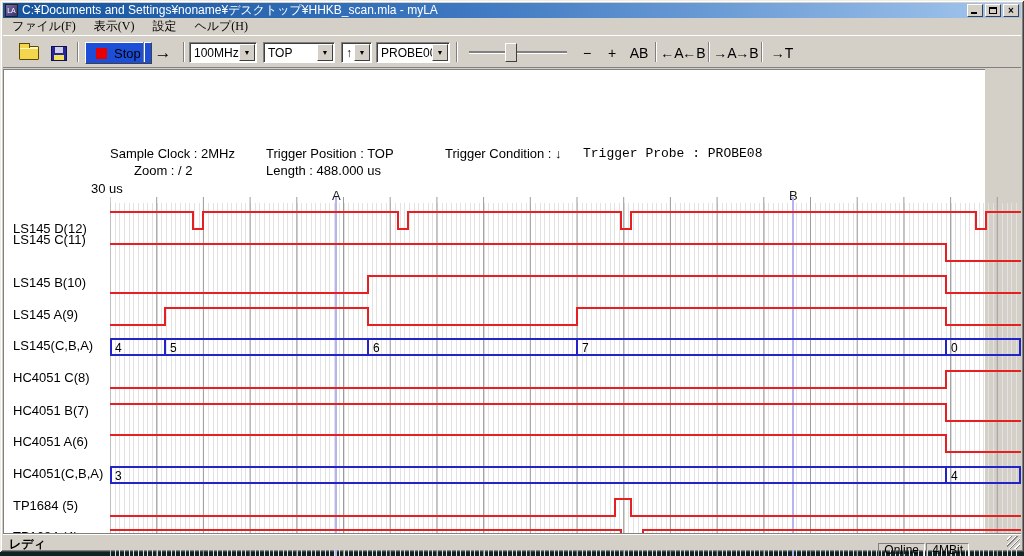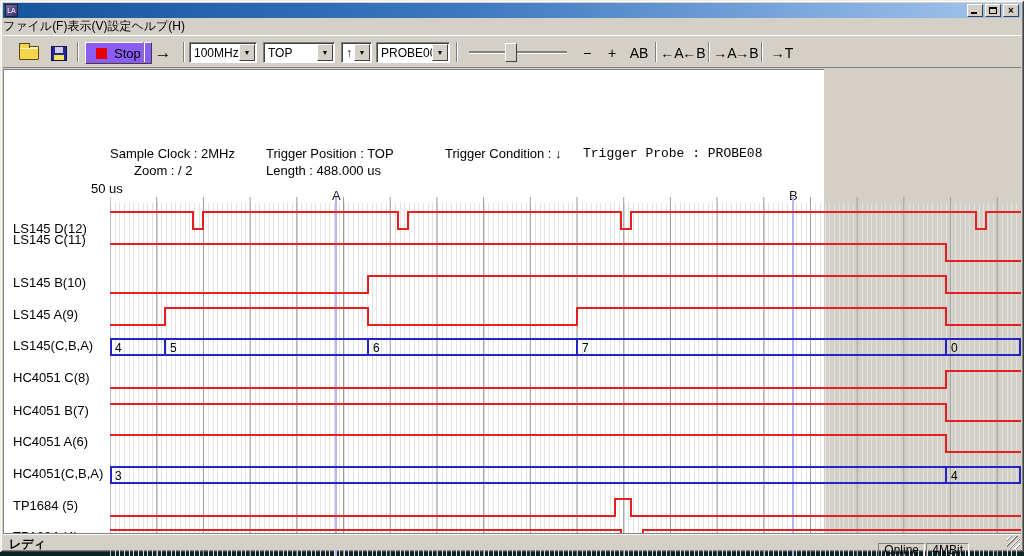--- a/index.html
+++ b/index.html
@@ -16,44 +16,44 @@
     color:#fff;font-size:7px;line-height:11px;text-align:center;flex:0 0 auto;}
   .titletext{color:#fff;font-size:12px;margin-left:4px;white-space:nowrap;letter-spacing:0;}
   .winbtns{position:absolute;right:2px;top:1px;display:flex;gap:2px;}
   .winbtn{width:16px;height:13px;background:#d4d0c8;border:1px solid;border-color:#fff #404040 #404040 #fff;
     font-size:9px;line-height:11px;text-align:center;color:#000;position:relative;}
   .glyph-min{position:absolute;left:3px;bottom:2px;width:6px;height:2px;background:#000;}
   .glyph-max{position:absolute;left:3px;top:2px;width:8px;height:7px;border:1px solid #000;border-top-width:2px;}
   .glyph-close{font-size:10px;font-weight:bold;line-height:11px;}
   
   .menubar{position:absolute;left:3px;top:19px;width:1018px;height:15px;display:flex;align-items:center;font-size:12px;color:#000;}
-  .menuitem{padding:0 0;white-space:nowrap;}
+  .menuitem{padding:0 9px;white-space:nowrap;font-family:Liberation Serif, serif;}
   
   .toolbar{position:absolute;left:3px;top:35px;width:1018px;height:33px;border-bottom:1px solid #808080;
     box-shadow:inset 0 1px 0 #fff;}
   .tsep{position:absolute;top:7px;width:2px;height:20px;border-left:1px solid #808080;border-right:1px solid #fff;}
   .tbtn{position:absolute;top:7px;height:22px;display:flex;align-items:center;justify-content:center;color:#000;}
   .icofolder{position:relative;width:20px;height:14px;background:#f4d64e;border:1px solid #5a4a00;border-radius:1px;
     box-shadow:inset 0 2px 0 #fff6c0;}
   .icofolder:before{content:"";position:absolute;left:-1px;top:-4px;width:9px;height:4px;background:#f4d64e;border:1px solid #5a4a00;border-bottom:none;}
   .icofloppy{position:relative;width:16px;height:15px;background:#26269a;border:1px solid #101050;}
   .icofloppy:before{content:"";position:absolute;left:3px;top:0;width:8px;height:6px;background:#cfcfe8;}
   .icofloppy:after{content:"";position:absolute;left:2px;bottom:0;width:10px;height:5px;background:#f2e25a;}
-  .stopbtn{border:1px solid;border-color:#fff #404040 #404040 #fff;background:#8b5cf6;font-size:13px;gap:7px;padding:0 10px;}
+  .stopbtn{border:1px solid;border-color:#fff #404040 #404040 #fff;background:#1d4ed8;font-size:13px;gap:7px;padding:0 10px;}
   .stopsq{width:11px;height:11px;background:#e80000;}
   .combo{position:absolute;top:7px;height:21px;background:#fff;border:1px solid;border-color:#808080 #fff #fff #808080;
     box-shadow:inset 1px 1px 0 #404040;display:flex;align-items:center;}
   .combo .val{flex:1;font-size:12px;padding-left:4px;color:#000;white-space:nowrap;overflow:hidden;}
   .combo .drop{width:16px;height:17px;margin-right:1px;background:#d4d0c8;border:1px solid;border-color:#fff #404040 #404040 #fff;
     font-size:7px;line-height:15px;text-align:center;color:#000;}
   .flatbtn{font-size:14px;color:#000;}
   .slider-track{position:absolute;top:16px;height:2px;background:#808080;box-shadow:0 1px 0 #fff;}
   .slider-thumb{position:absolute;top:8px;width:12px;height:19px;background:#d4d0c8;border:1px solid;border-color:#fff #404040 #404040 #fff;}
   
-  .panel{position:absolute;left:3px;top:69px;width:821px;height:464px;background:#fff;
+  .panel{position:absolute;left:3px;top:69px;width:982px;height:464px;background:#fff;
     box-shadow:inset 1px 0 0 #808080,inset 0 1px 0 #808080;}
   .infotext{position:absolute;font-size:13px;color:#000;white-space:nowrap;}
   .rulerlabel{position:absolute;left:88px;top:112px;font-size:13px;color:#000;}
   .cursorlabel{position:absolute;top:119px;font-size:13px;color:#1a1a1a;}
   .siglabel{position:absolute;left:10px;height:18px;line-height:18px;font-size:13px;color:#000;white-space:nowrap;}
   #grid{position:absolute;left:107px;top:128px;width:911px;height:384px;}
   #grid .minor{position:absolute;left:0;right:0;top:6px;bottom:0;
     background:repeating-linear-gradient(to right,#e2e2e2 0,#e2e2e2 1px,transparent 1px,transparent 4.67px);}
   #wave-svg{position:absolute;left:0;top:0;}
   
@@ -65,20 +65,21 @@
     background:repeating-linear-gradient(135deg,transparent 0,transparent 2px,#fff 2px,#fff 3px,#808080 3px,#808080 4px);}
 </style>
 </head>
 <body>
 
 <div id="stage">
   <div id="window">
 
     <div class="titlebar">
       <div class="appicon">LA</div>
+      <div class="titletext">C:¥Documents and Settings¥noname¥デスクトップ¥HHKB_scan.mla - myLA</div>
       <div class="winbtns">
         <div class="winbtn">
             <span class="glyph-min"></span>
           </div>
         <div class="winbtn">
             <span class="glyph-max"></span>
           </div>
         <div class="winbtn"><span class="glyph-close">×</span></div>
       </div>
     </div>
@@ -146,21 +147,21 @@
     </div>
 
     <div class="panel">
       <div class="infotext" style="left:107px;top:77px;">Sample Clock : 2MHz</div>
       <div class="infotext" style="left:263px;top:77px;">Trigger Position : TOP</div>
       <div class="infotext" style="left:442px;top:77px;">Trigger Condition : ↓</div>
       <div class="infotext" style="left:580px;top:77px;font-family:Liberation Mono, monospace;">Trigger Probe : PROBE08</div>
       <div class="infotext" style="left:107px;top:94px;margin-left:24px;">Zoom : /  2</div>
       <div class="infotext" style="left:263px;top:94px;">Length : 488.000 us</div>
 
-      <div class="rulerlabel">50 us</div>
+      <div class="rulerlabel">30 us</div>
       <div id="cursor-labels">
           <div class="cursorlabel" style="left: 329px;">A</div>
           <div class="cursorlabel" style="left: 786px;">B</div>
         </div>
       <div id="label-col">
           <div class="siglabel" style="top: 151px;">LS145 D(12)</div>
           <div class="siglabel" style="top: 162px;">LS145 C(11)</div>
           <div class="siglabel" style="top: 205px;">LS145 B(10)</div>
           <div class="siglabel" style="top: 237px;">LS145 A(9)</div>
           <div class="siglabel" style="top: 268px;">LS145(C,B,A)</div>

